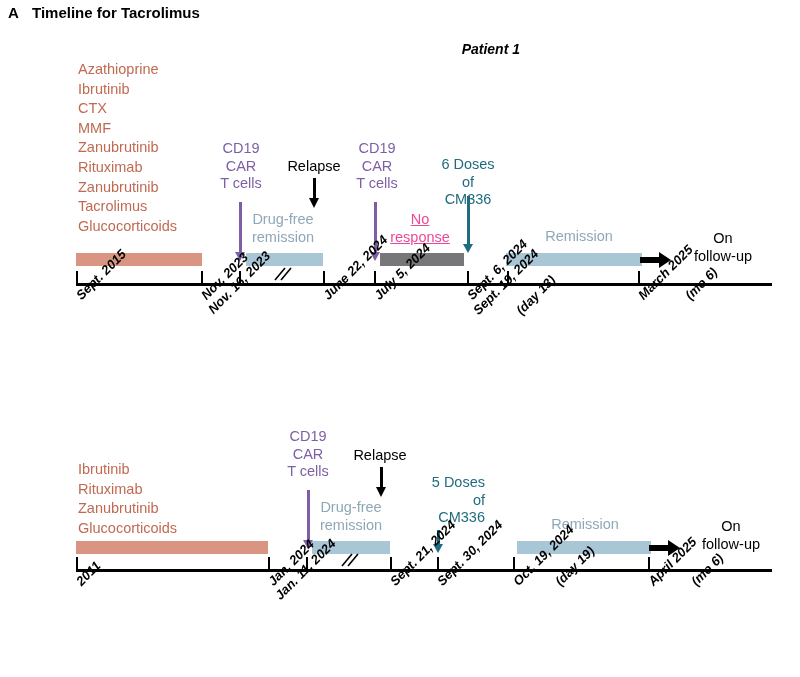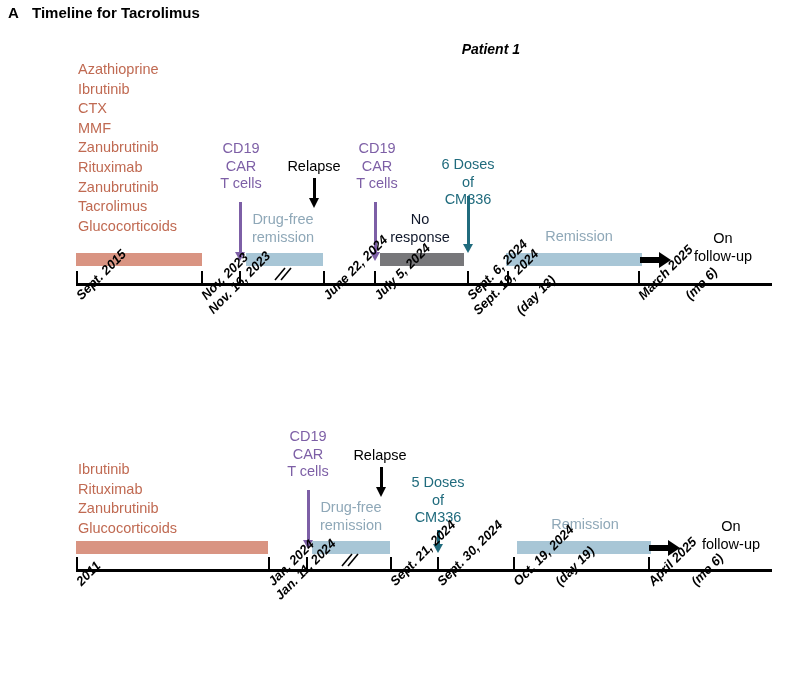--- a/index.html
+++ b/index.html
@@ -93,21 +93,21 @@
   .lbl {
     font-size: 14.5px;
     line-height: 17.5px;
     white-space: nowrap;
     text-align: center;
   }
   .lbl-purple { color: #7d5fa6; }
   .lbl-teal   { color: #206b7d; }
   .lbl-black  { color: #000000; }
   .lbl-blue   { color: #8fa8b8; }
-  .lbl-gray   { color: #0f172a; }
+  .lbl-gray   { color: #ec4899; text-decoration: underline; }
 
   .followup {
     font-size: 14.5px;
     line-height: 17.5px;
     color: #000000;
     text-align: center;
     white-space: nowrap;
   }
 
   
@@ -239,21 +239,21 @@
   </div>
   <div class="abs vshaft purple" style="left:306.5px; top:490px; height:54px;"></div>
   <div class="abs vhead purple" style="left:302.5px; top:540px;"></div>
 
   <div class="abs lbl lbl-black" style="left:340px; top:447px; width:80px;">
     <div>Relapse</div>
   </div>
   <div class="abs vshaft black" style="left:379.5px; top:467px; height:24px;"></div>
   <div class="abs vhead black" style="left:375.5px; top:487px;"></div>
 
-  <div class="abs lbl lbl-teal" style="left:391px; top:474px; width:94px;">
+  <div class="abs lbl lbl-teal" style="left:391px; top:474px; width:94px;text-align:right;">
     <div>5 Doses</div>
     <div>of</div>
     <div>CM336</div>
   </div>
   <div class="abs vshaft teal" style="left:436.5px; top:530px; height:18px;"></div>
   <div class="abs vhead teal" style="left:432.5px; top:544px;"></div>
 
   <div class="abs lbl lbl-blue" style="left:308px; top:499px; width:86px;">
     <div>Drug-free</div>
     <div>remission</div>

